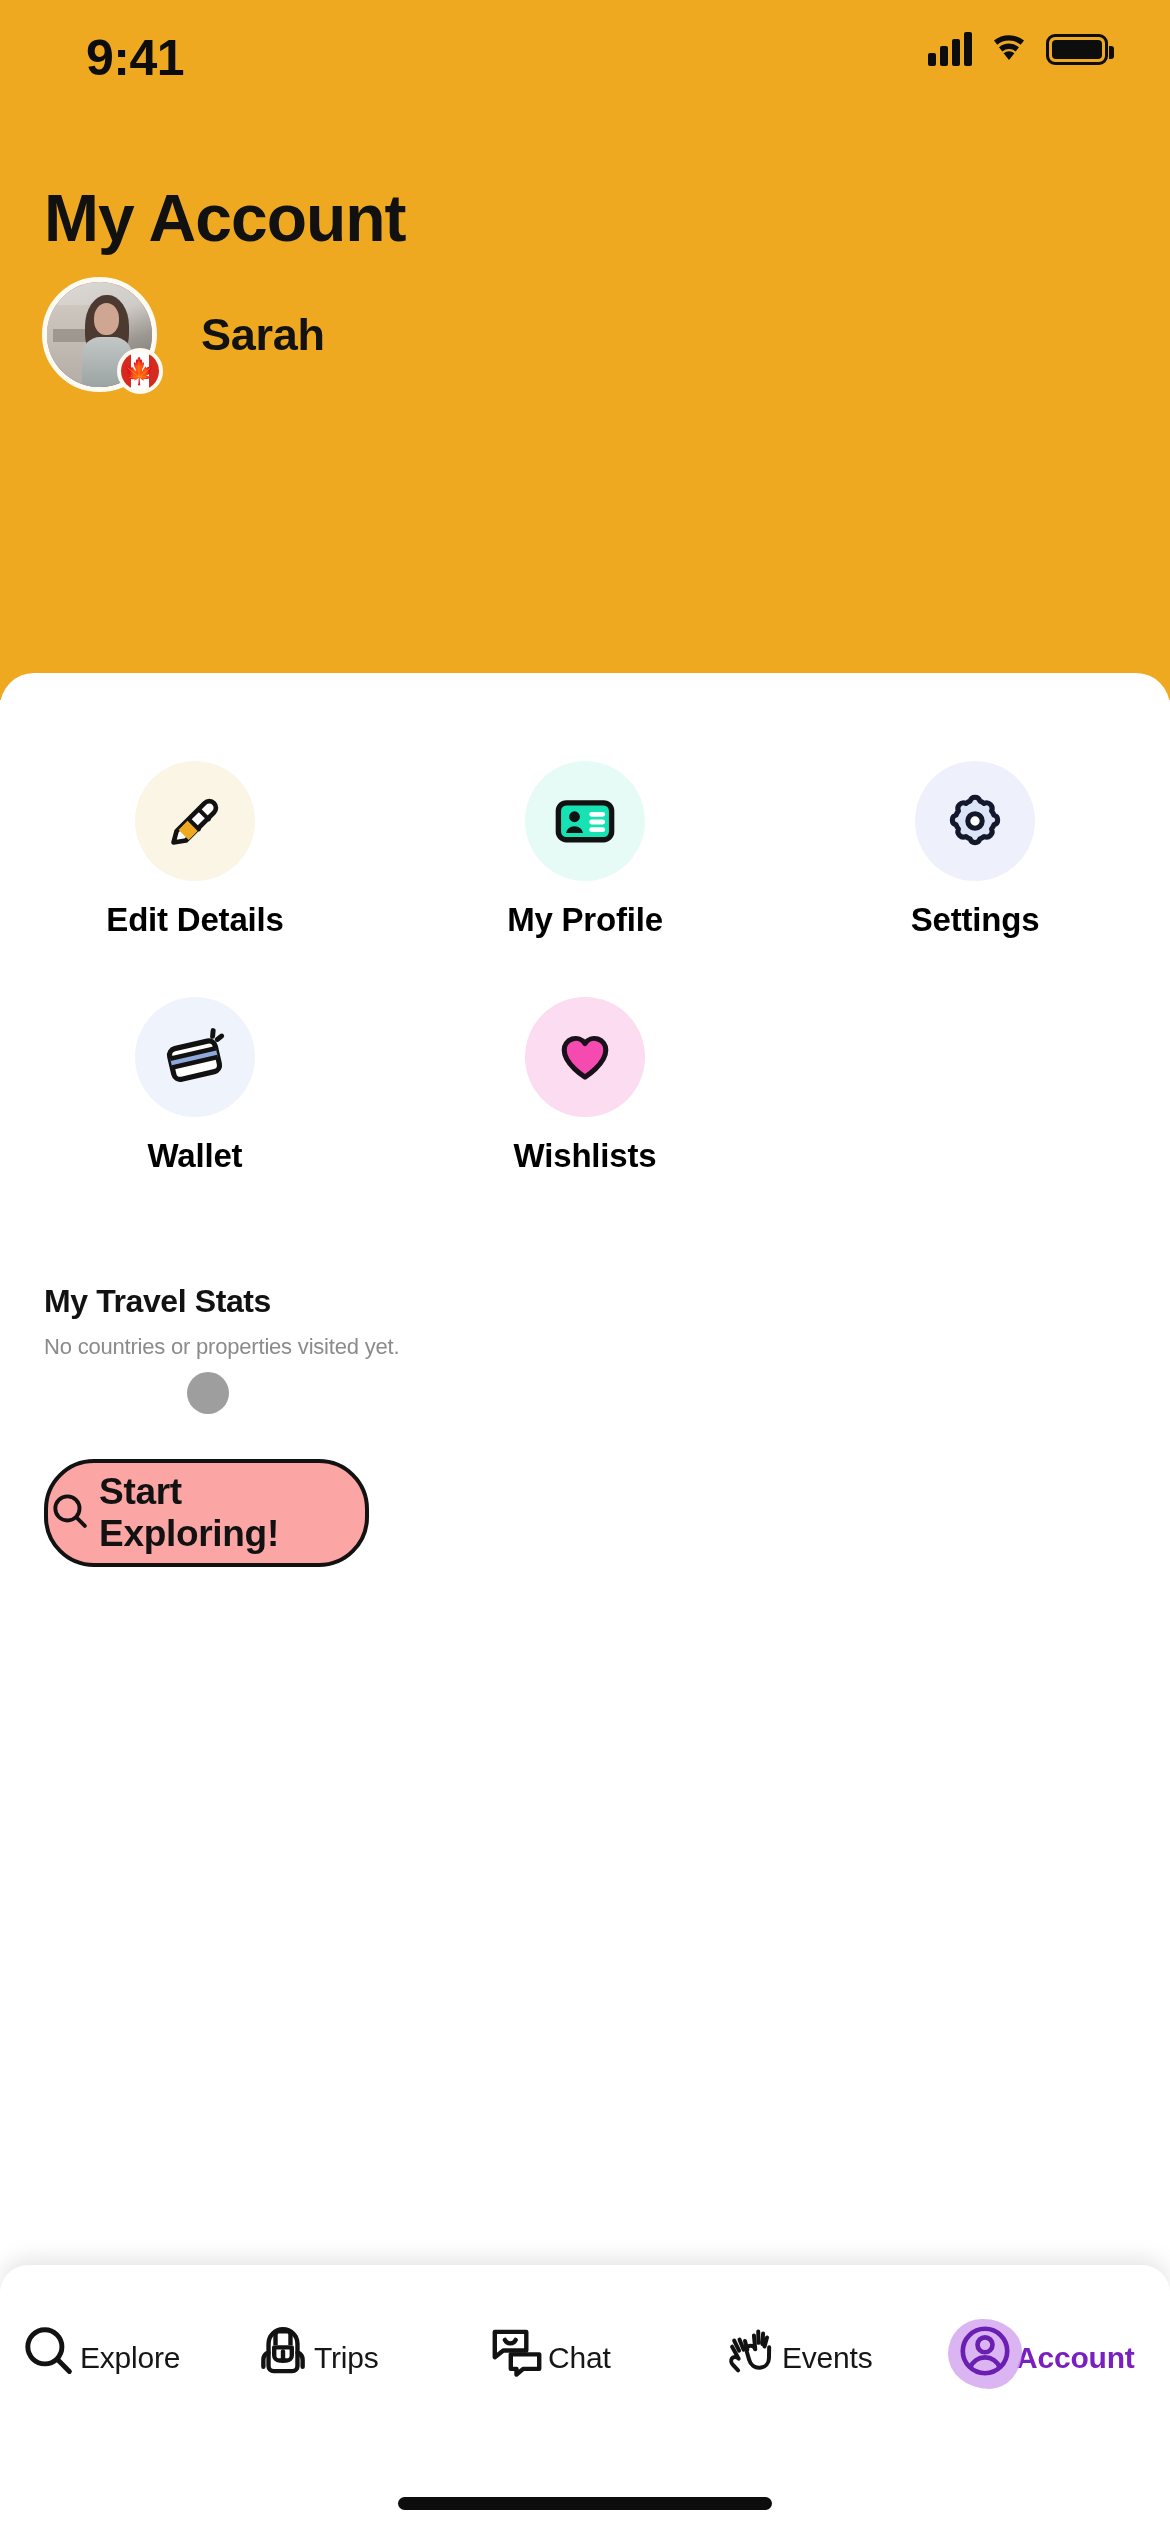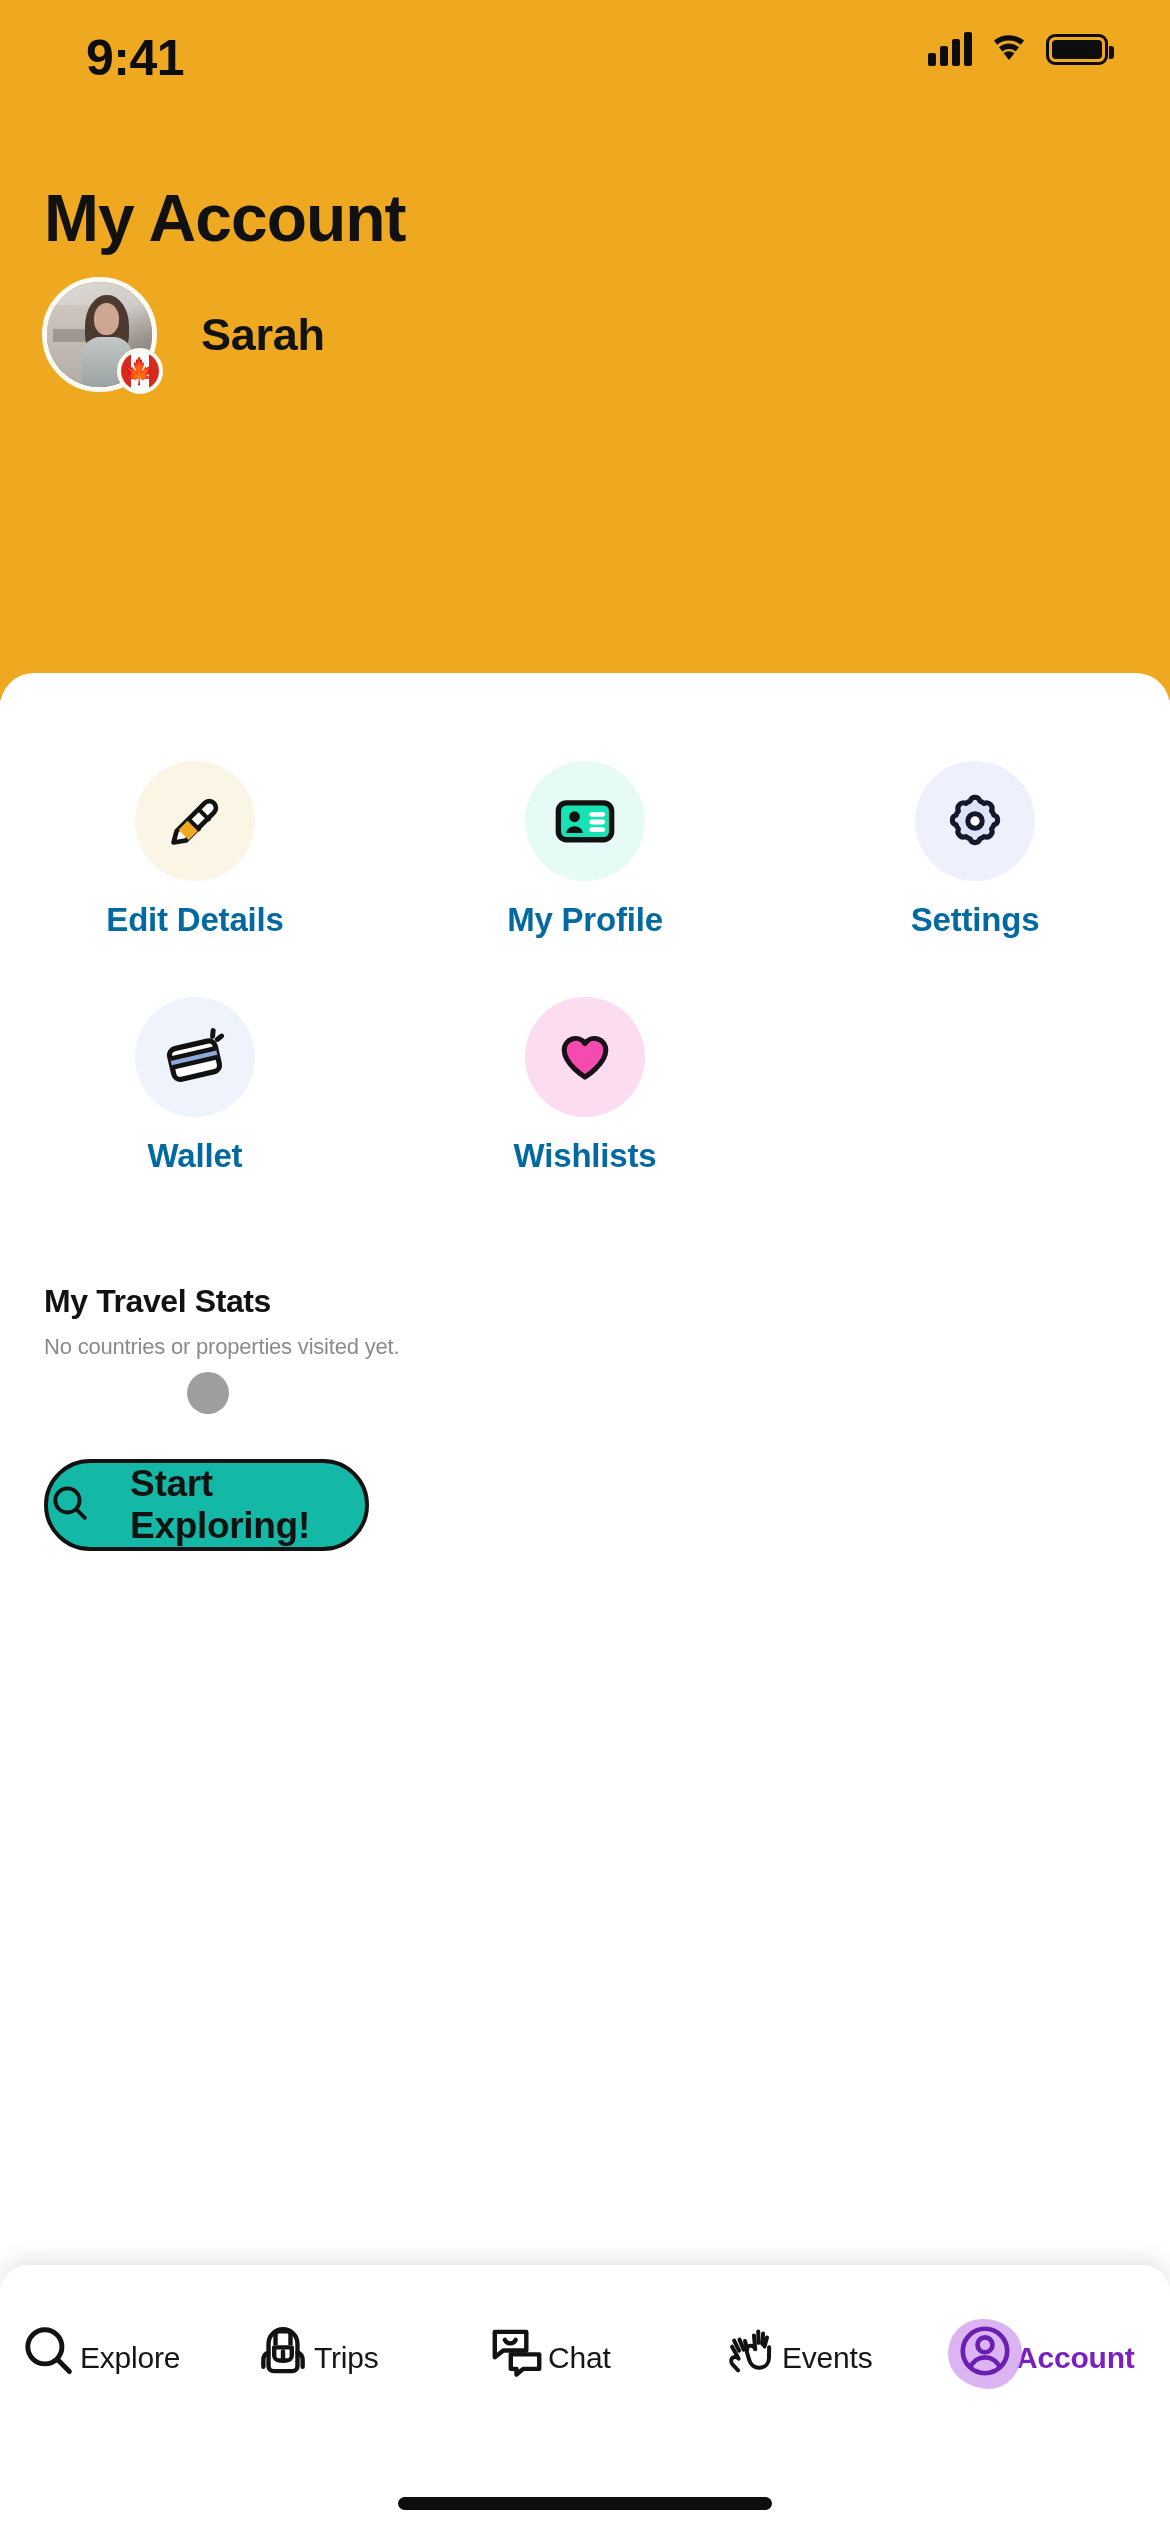--- a/index.html
+++ b/index.html
@@ -113,39 +113,39 @@
   }
   .action-item {
     display:flex; flex-direction:column; align-items:center; cursor:pointer;
   }
   .action-circle {
     width:120px; height:120px; border-radius:50%;
     display:flex; align-items:center; justify-content:center;
   }
   .action-label {
     margin-top:20px; font-size:33px; font-weight:700;
-    color:#0369a1; letter-spacing:-0.2px;
+    color:#000000; letter-spacing:-0.2px;
   }
 
   
   #stats-block { position:absolute; left:44px; top:610px; width:1080px; }
   #stats-title { font-size:32px; font-weight:700; color:#121212; letter-spacing:-0.4px; }
   #stats-sub { margin-top:14px; font-size:22px; color:#8b8b8b; letter-spacing:-0.2px; }
   #stats-dot {
     margin-top:12px; margin-left:143px;
     width:42px; height:42px; border-radius:50%; background:#9e9e9e;
   }
 
   
   #explore-btn {
     position:absolute; left:44px; top:786px;
-    width:325px; height:92px;
+    width:325px; height:108px;
     border:4px solid #121212; border-radius:50px;
-    background:#14b8a6; display:flex; align-items:center; justify-content:center;
-    gap:38px; cursor:pointer;
+    background:#fca5a5; display:flex; align-items:center; justify-content:center;
+    gap:7px; cursor:pointer;
   }
   #explore-btn .btn-label { font-size:37px; font-weight:700; color:#121212; letter-spacing:-0.3px; }
 
   
   #bottom-nav {
     position:absolute; left:0; top:2265px;
     width:1170px; height:267px;
     background:#ffffff;
     border-radius:28px 28px 0 0;
     box-shadow:0 -7px 22px rgba(0,0,0,0.10);

